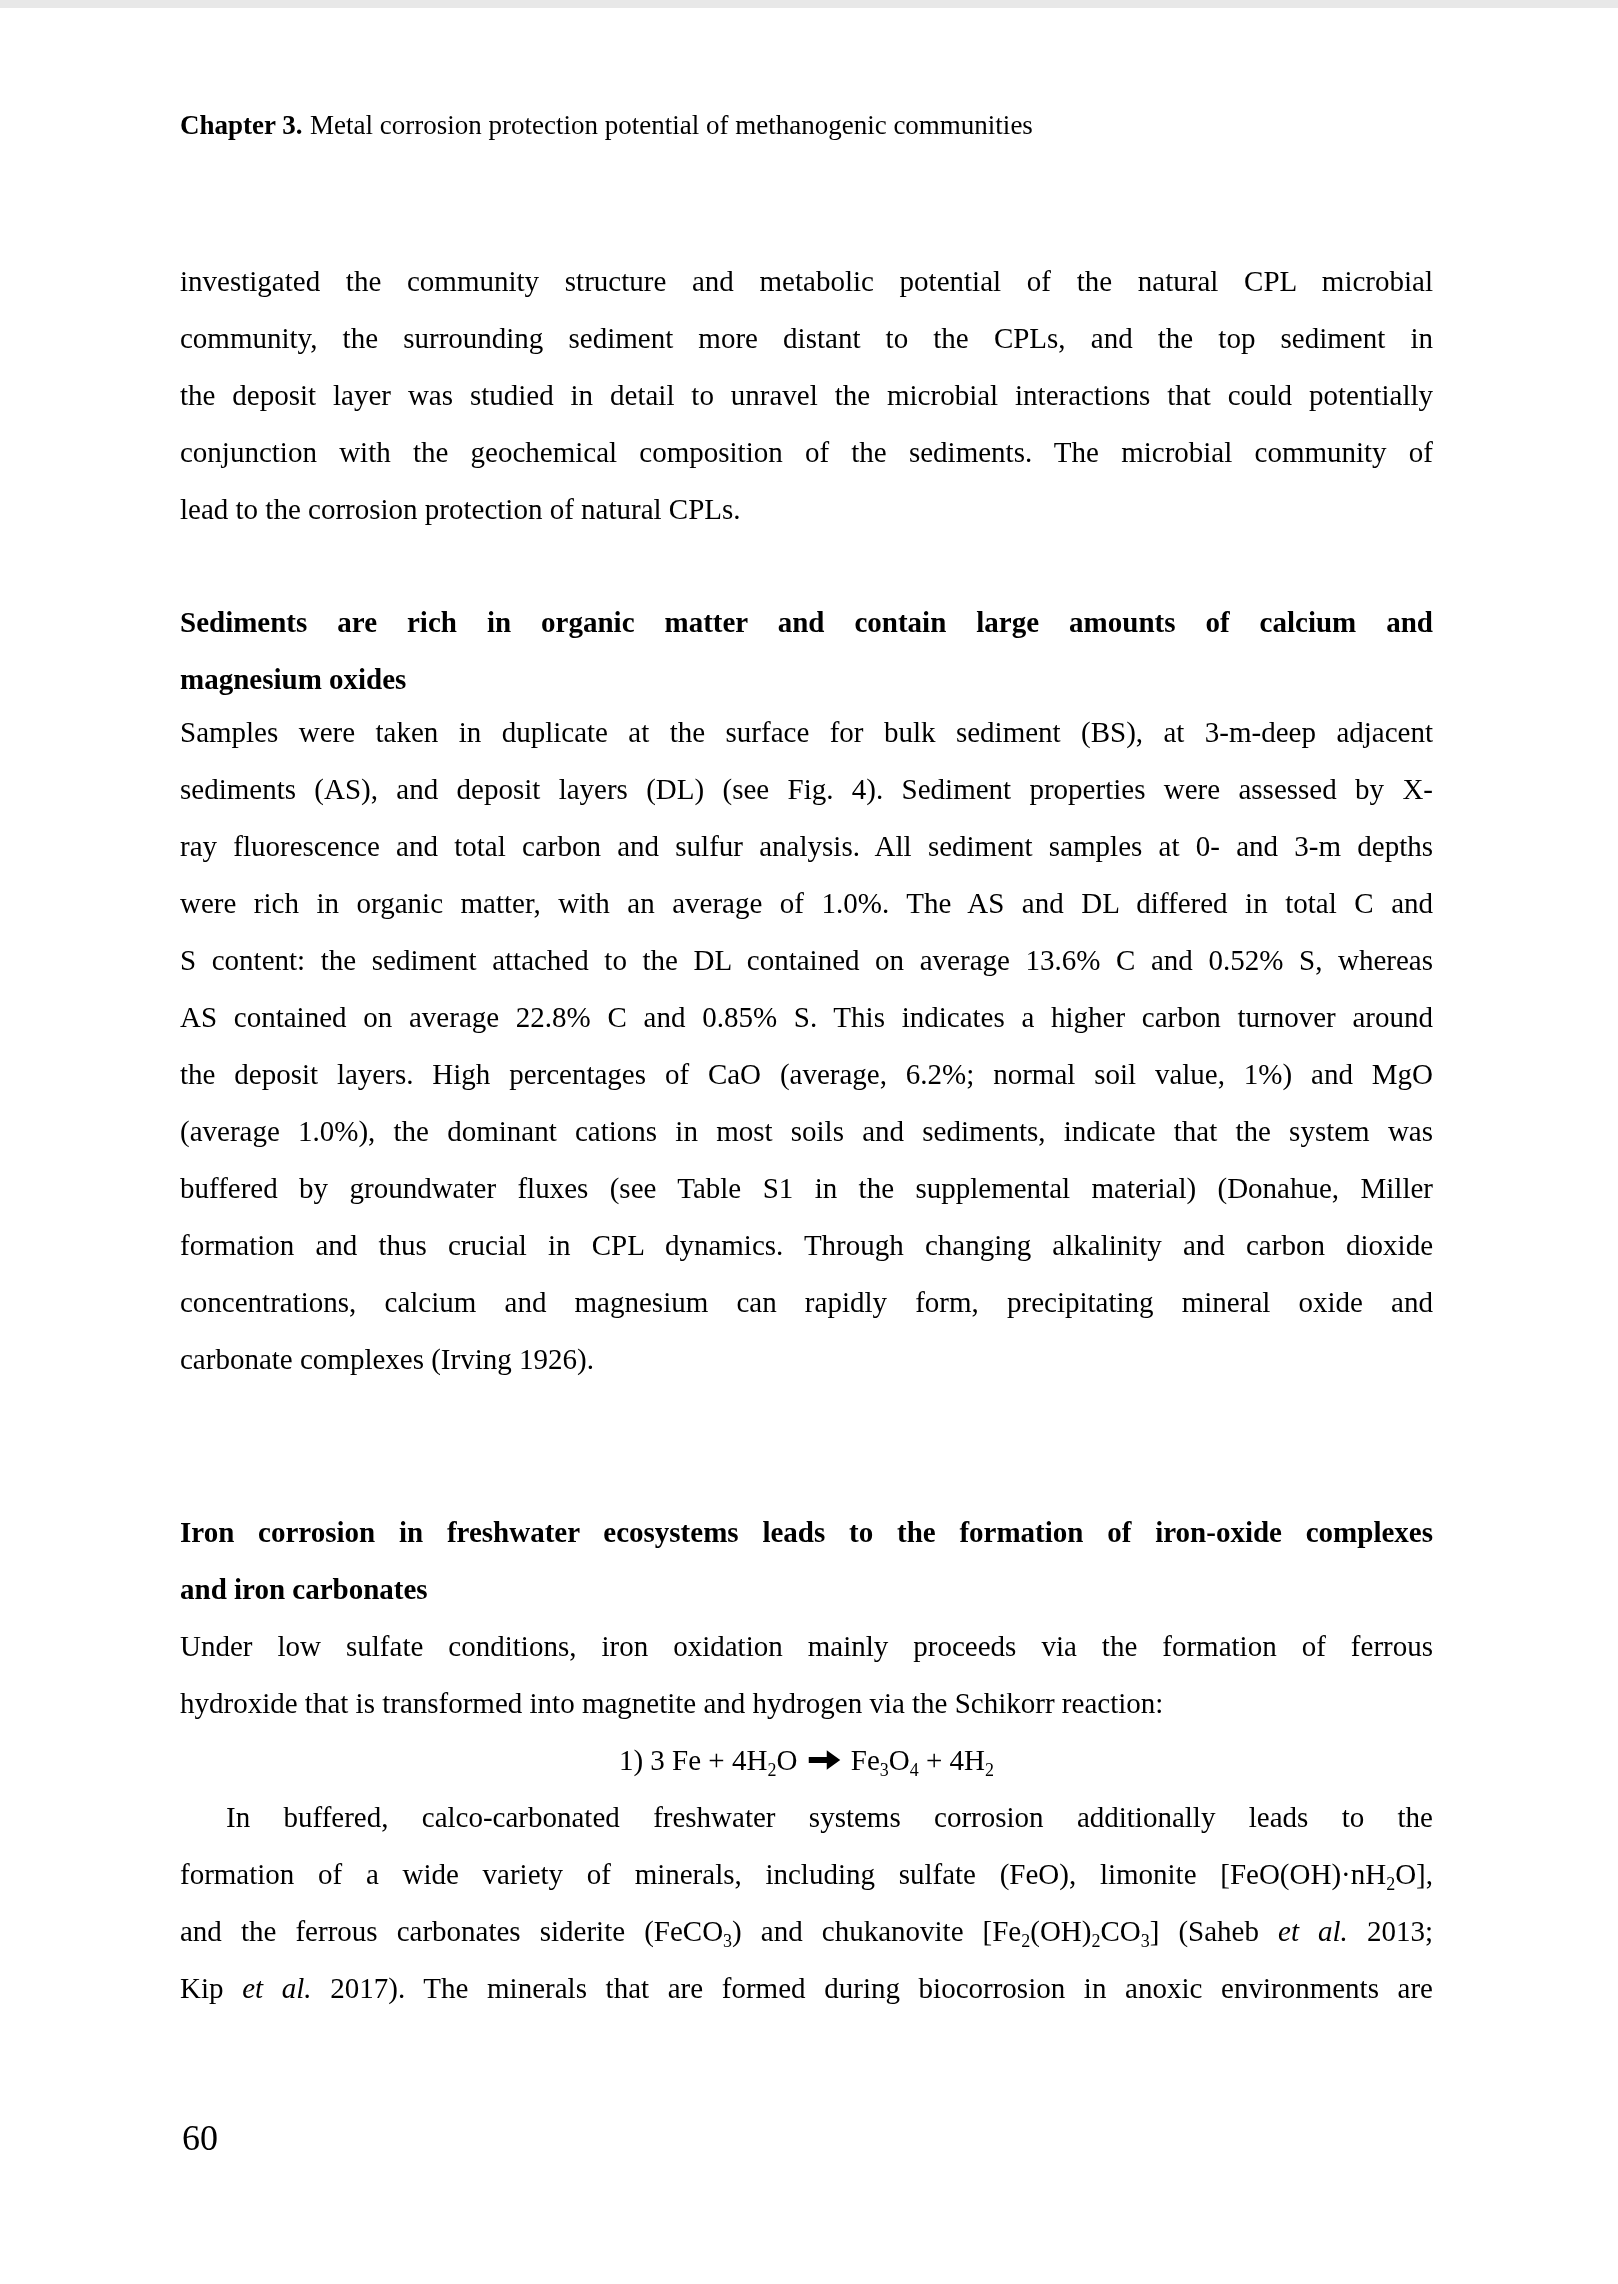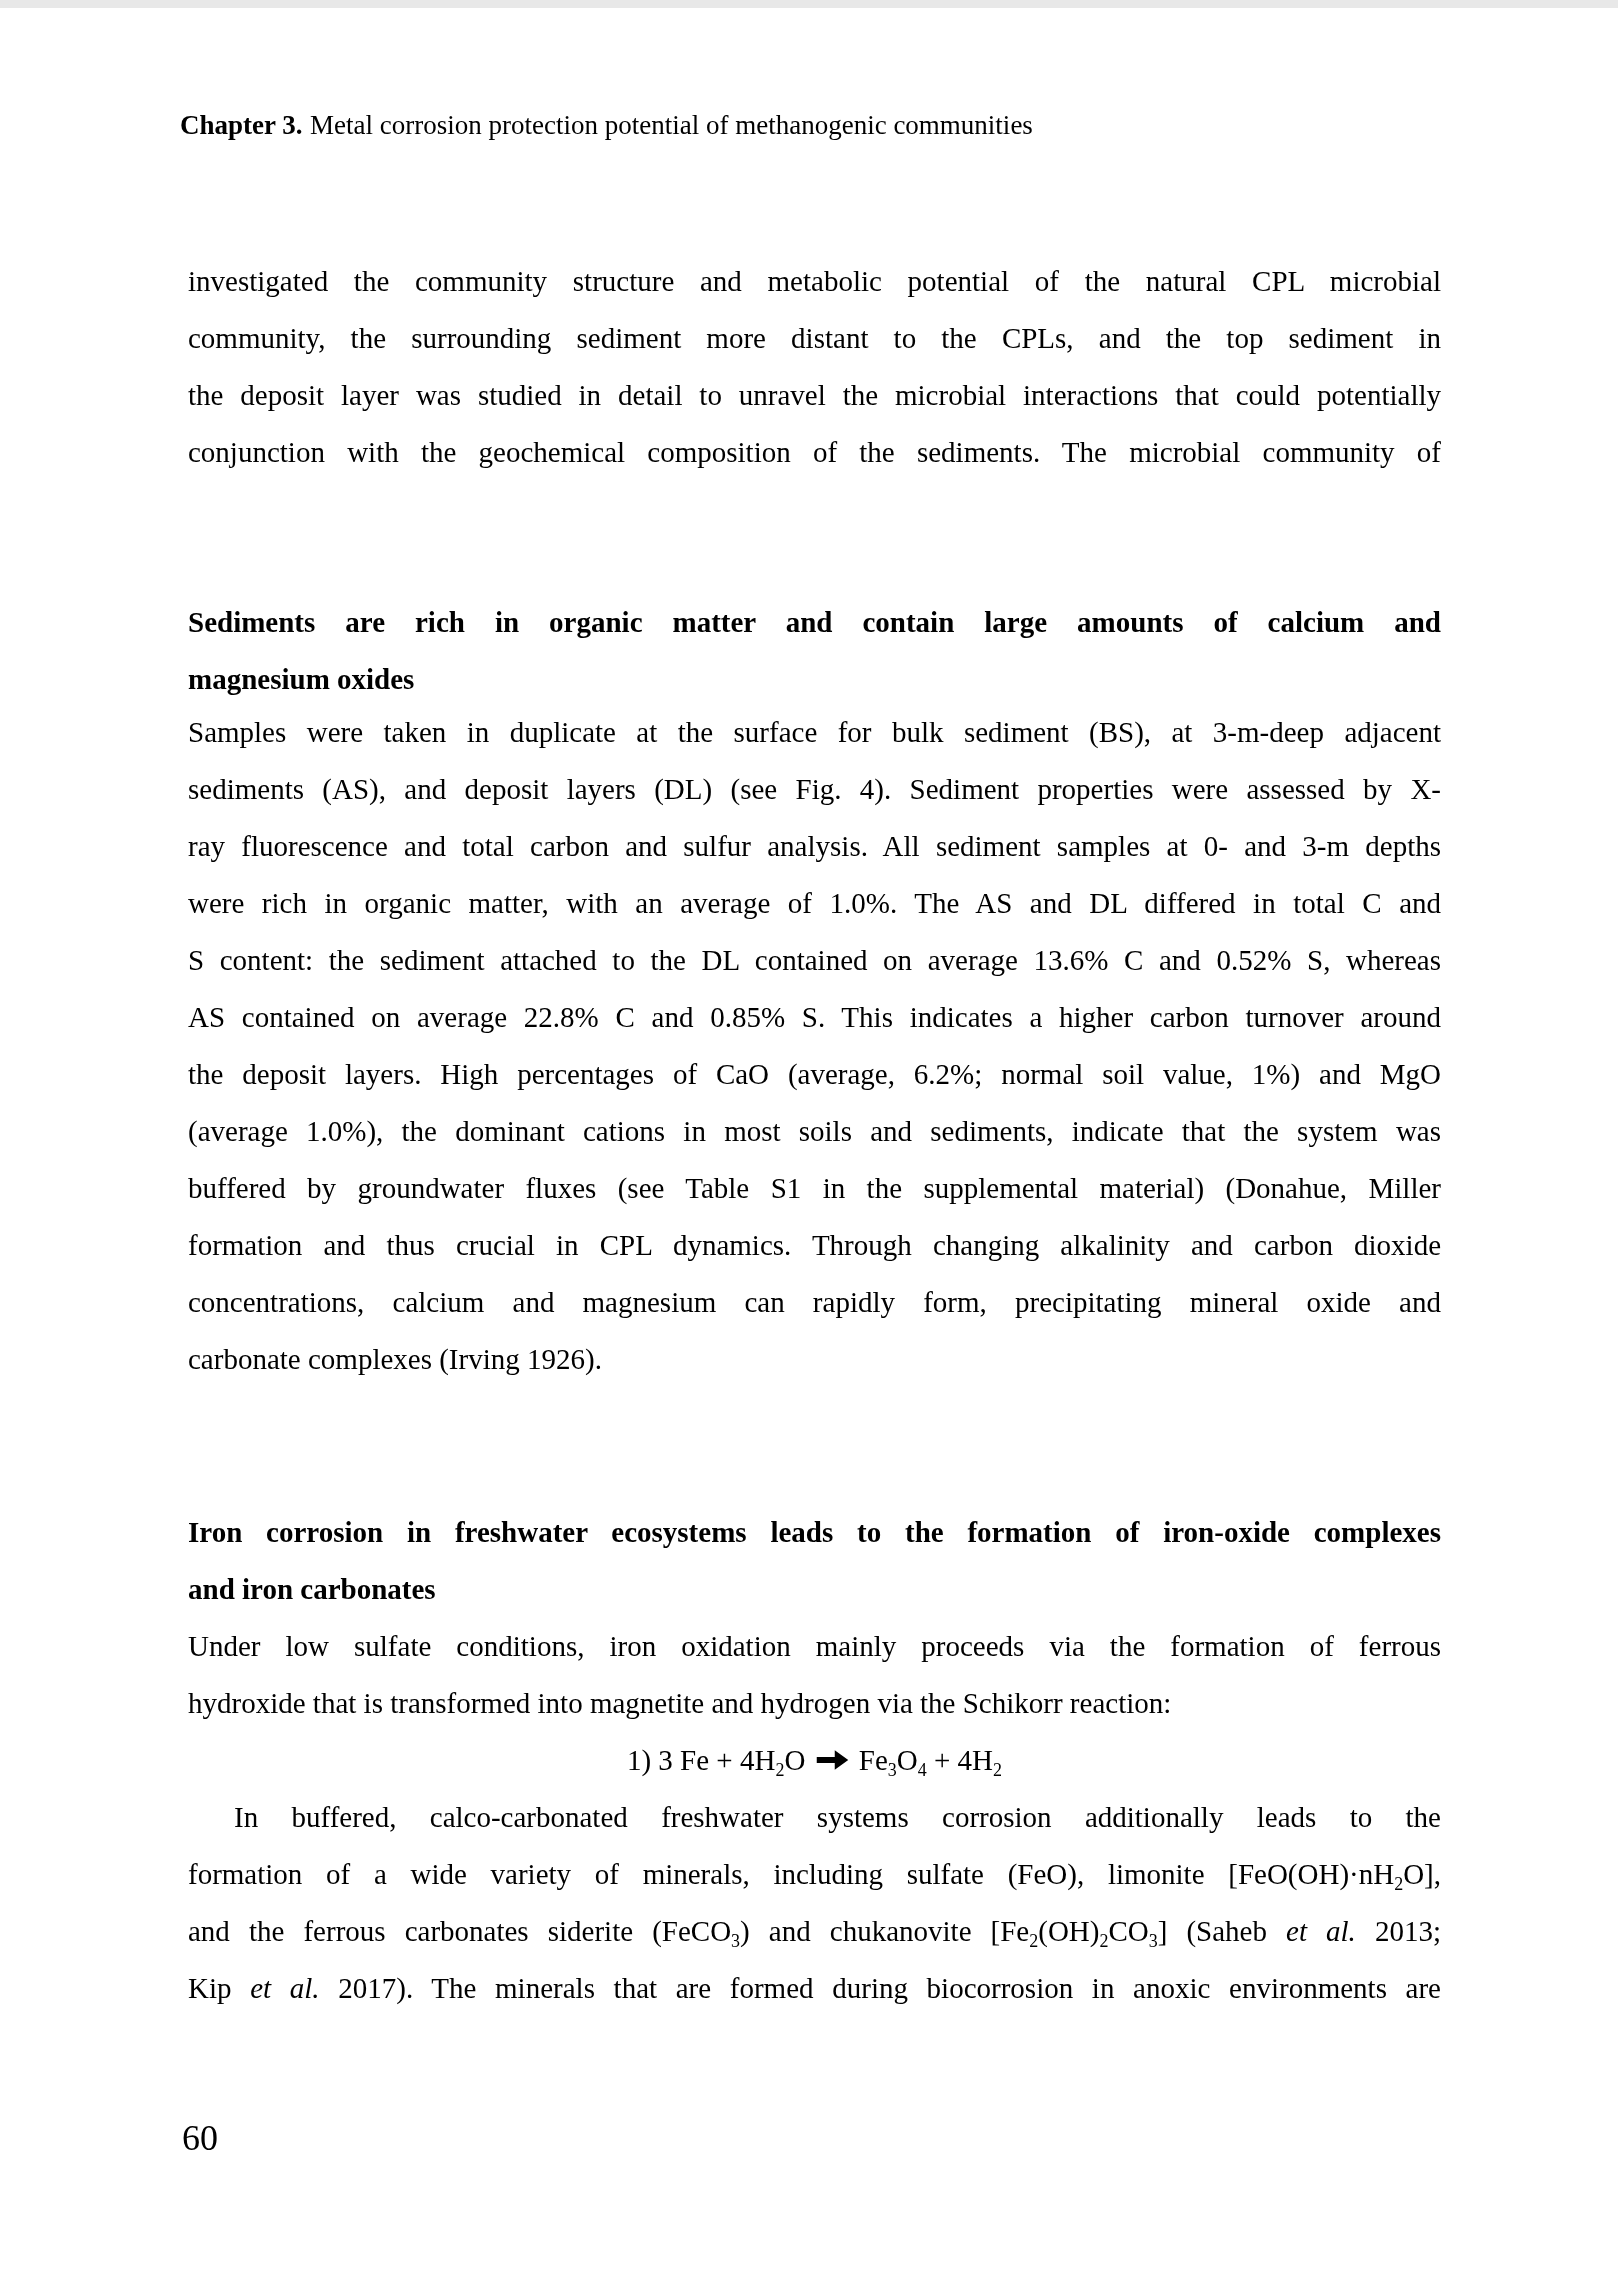--- a/index.html
+++ b/index.html
@@ -5,21 +5,21 @@
   html,body{margin:0;padding:0;background:#e8e8e8;}
   .page{
     position:relative; width:1618px; height:2284px; background:#ffffff;
     font-family:"Liberation Serif","DejaVu Serif",serif; color:#000;
     overflow:hidden; margin:8px auto;
   }
   .header{position:absolute; left:180px; top:102px; font-size:27px; white-space:nowrap;}
   .header .b{font-weight:bold;}
   .header .t{margin-left:0.28em;}
   .text-body{position:absolute; left:180px; top:0; width:1253px; font-size:29px;}
-  .block{position:absolute; left:8px; width:1253px;}
+  .block{position:absolute; left:0; width:1253px;}
   .block.heading{font-weight:bold;}
   .line{height:57px; line-height:57px; overflow:hidden;}
   .line.just{text-align:justify; text-align-last:justify;}
   .line.indent{text-indent:46px;}
   .block.equation .line{text-align:center;}
   .italic{font-style:italic;}
   .sub{font-size:0.62em; vertical-align:-0.32em;}
   .arrow-icon{display:inline-block; vertical-align:-1.5px; margin:0 3px;}
   .page-number{position:absolute; left:182px; top:2102px; font-size:36px; line-height:57px;}
 </style>
@@ -29,20 +29,21 @@
 <div class="page">
   <div class="header">
     <span class="b">Chapter 3.</span><span class="t">Metal corrosion protection potential of methanogenic communities</span>
   </div>
   <div class="text-body">
       <div class="block paragraph" style="top: 245px;">
         <div class="line just"><span>investigated the community structure and metabolic potential of the natural CPL microbial</span></div>
         <div class="line just"><span>community, the surrounding sediment more distant to the CPLs, and the top sediment in</span></div>
         <div class="line just"><span>the deposit layer was studied in detail to unravel the microbial interactions that could potentially</span></div>
         <div class="line just"><span>conjunction with the geochemical composition of the sediments. The microbial community of</span></div>
+        <div class="line"><span>lead to the corrosion protection of natural CPLs.</span></div>
       </div>
       <div class="block heading" style="top: 586px;">
         <div class="line just"><span>Sediments are rich in organic matter and contain large amounts of calcium and</span></div>
         <div class="line"><span>magnesium oxides</span></div>
       </div>
       <div class="block paragraph" style="top: 696px;">
         <div class="line just"><span>Samples were taken in duplicate at the surface for bulk sediment (BS), at 3-m-deep adjacent</span></div>
         <div class="line just"><span>sediments (AS), and deposit layers (DL) (see Fig. 4). Sediment properties were assessed by X-</span></div>
         <div class="line just"><span>ray fluorescence and total carbon and sulfur analysis. All sediment samples at 0- and 3-m depths</span></div>
         <div class="line just"><span>were rich in organic matter, with an average of 1.0%. The AS and DL differed in total C and</span></div>

